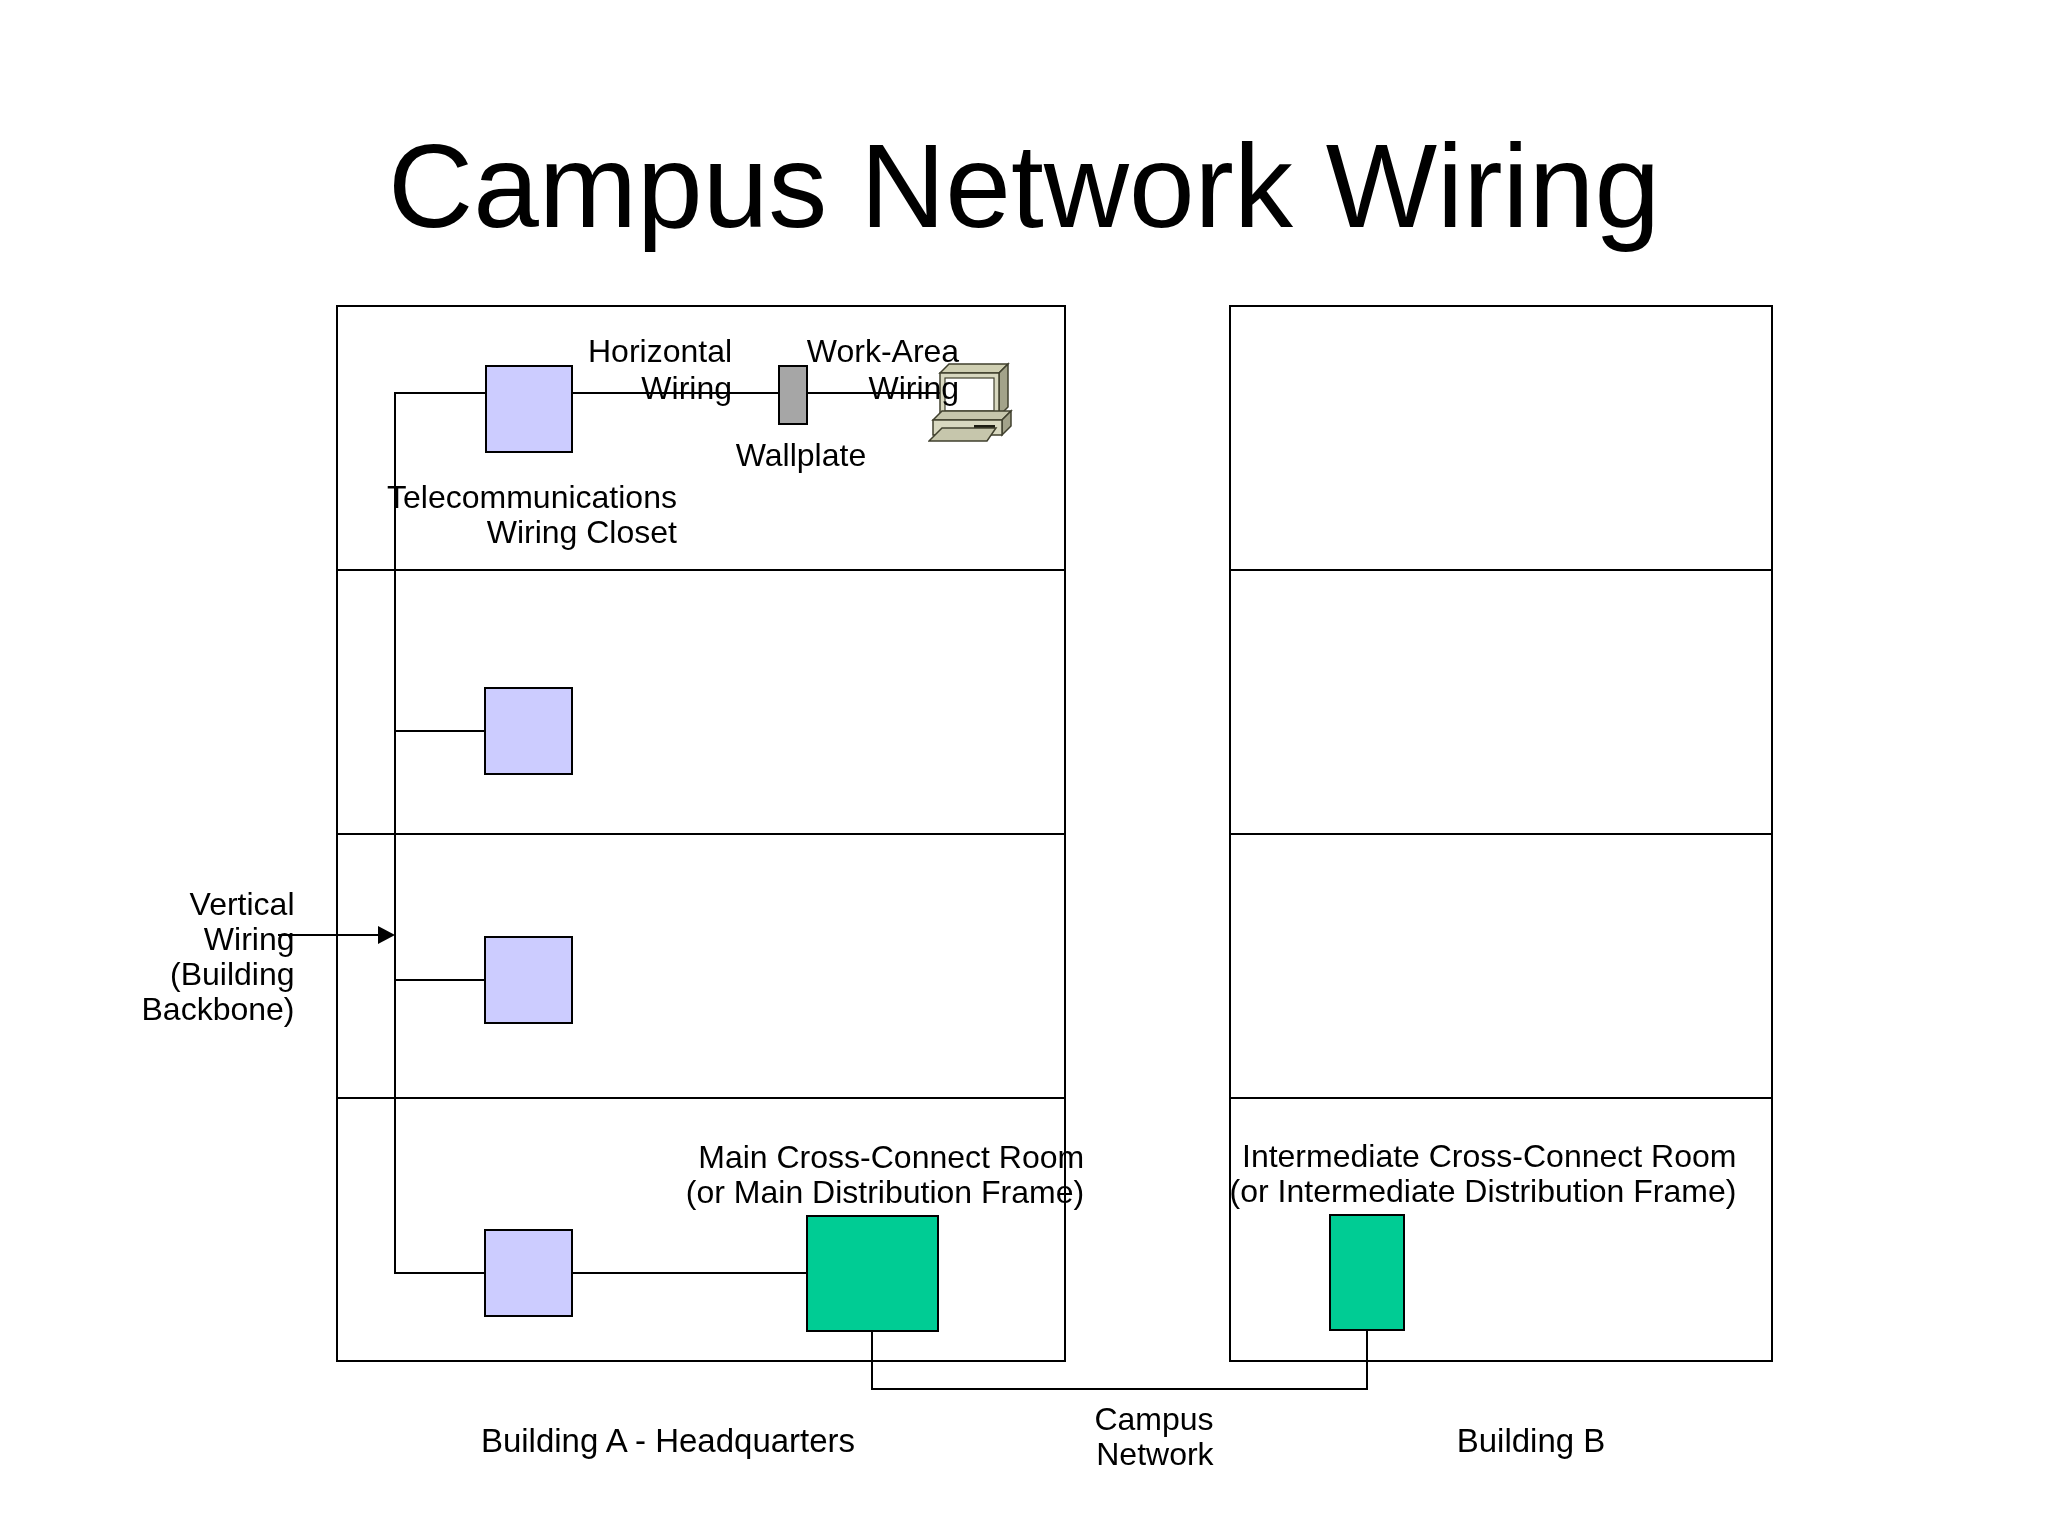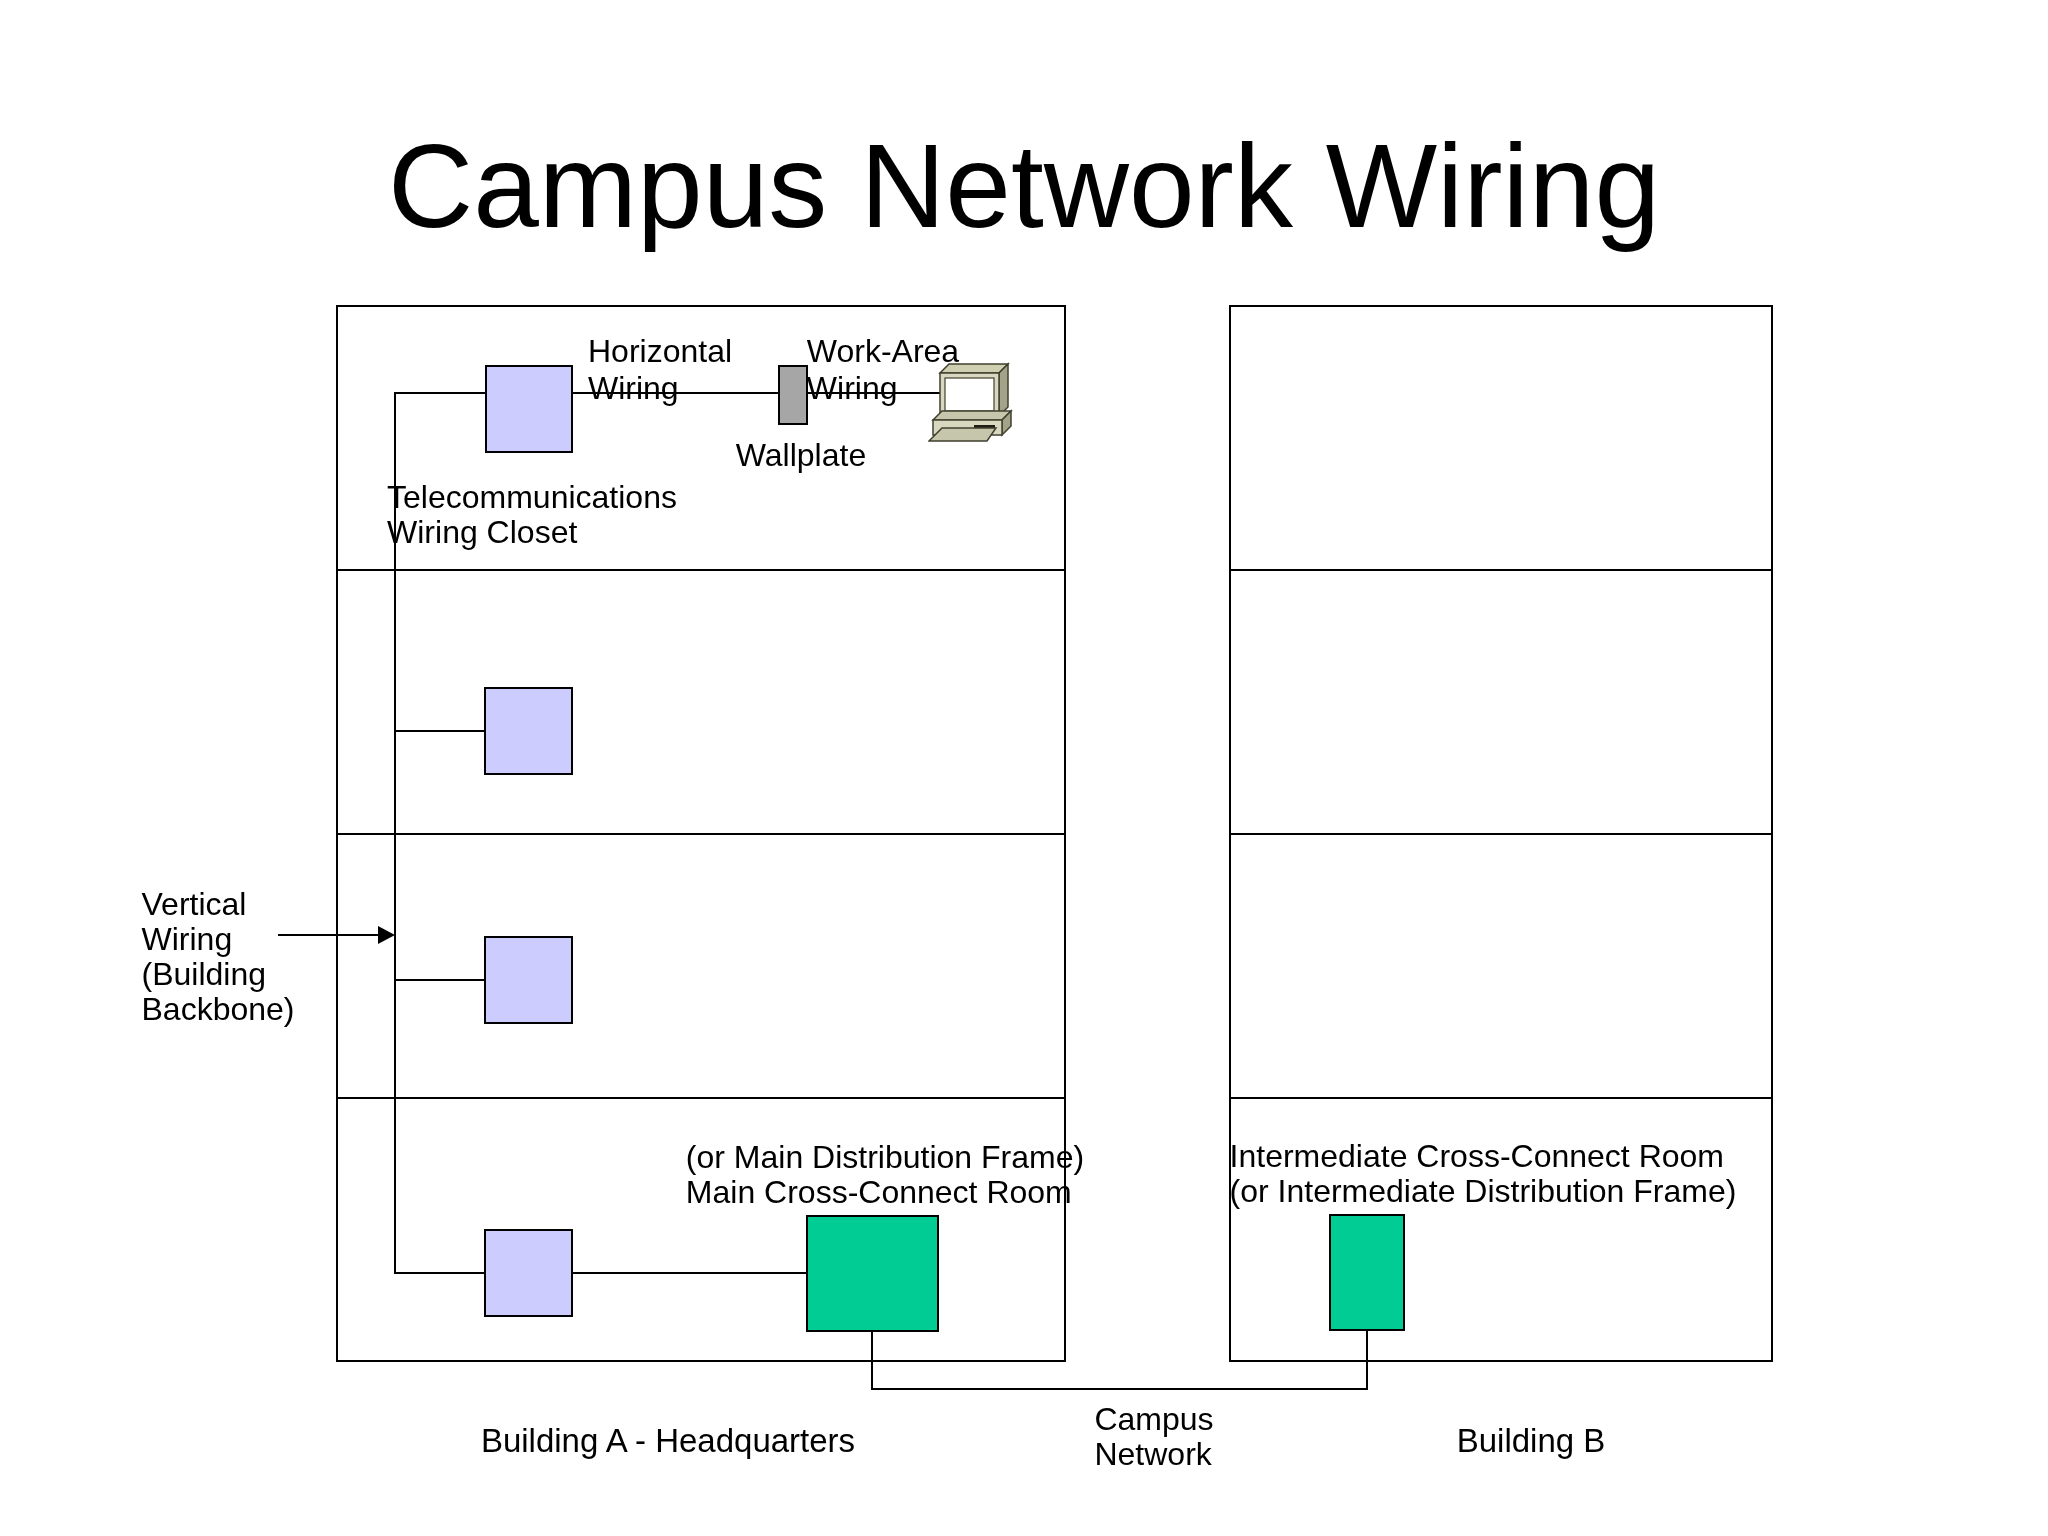--- a/index.html
+++ b/index.html
@@ -21,21 +21,21 @@
     white-space: nowrap;
     letter-spacing: 0px;
   }
   .box { position: absolute; border: 2px solid #000; box-sizing: border-box; }
   .building { position: absolute; border: 2px solid #000; box-sizing: border-box; background: transparent; }
   .hline { position: absolute; height: 2px; background: #000; }
   .vline { position: absolute; width: 2px; background: #000; }
   .lbl {
     position: absolute;
     transform: translate(-50%, -50%);
-    text-align: left;
+    text-align: right;
     font-size: 32px;
     line-height: 35px;
     white-space: nowrap;
   }
   .lbl.wirelabel { line-height: 37px; }
   .lbl span { display: block; }
   .arrowhead {
     position: absolute;
     width: 0; height: 0;
     border-top: 9px solid transparent;
@@ -122,22 +122,22 @@
   </div>
 
   <div class="lbl" style="left:218px; top:945px;margin-top:12px;">
     <span>Vertical</span>
     <span>Wiring</span>
     <span>(Building</span>
     <span>Backbone)</span>
   </div>
 
   <div class="lbl" style="left:885px; top:1175px;">
+    <span>Main Cross-Connect Room</span>
     <span>(or Main Distribution Frame)</span>
-    <span>Main Cross-Connect Room</span>
   </div>
 
   <div class="lbl" style="left:1443px; top:1174px;margin-left:40px;">
     <span>Intermediate Cross-Connect Room</span>
     <span>(or Intermediate Distribution Frame)</span>
   </div>
 
   <div class="lbl" style="left:1154px; top:1437px;">
     <span>Campus</span>
     <span>Network</span>

